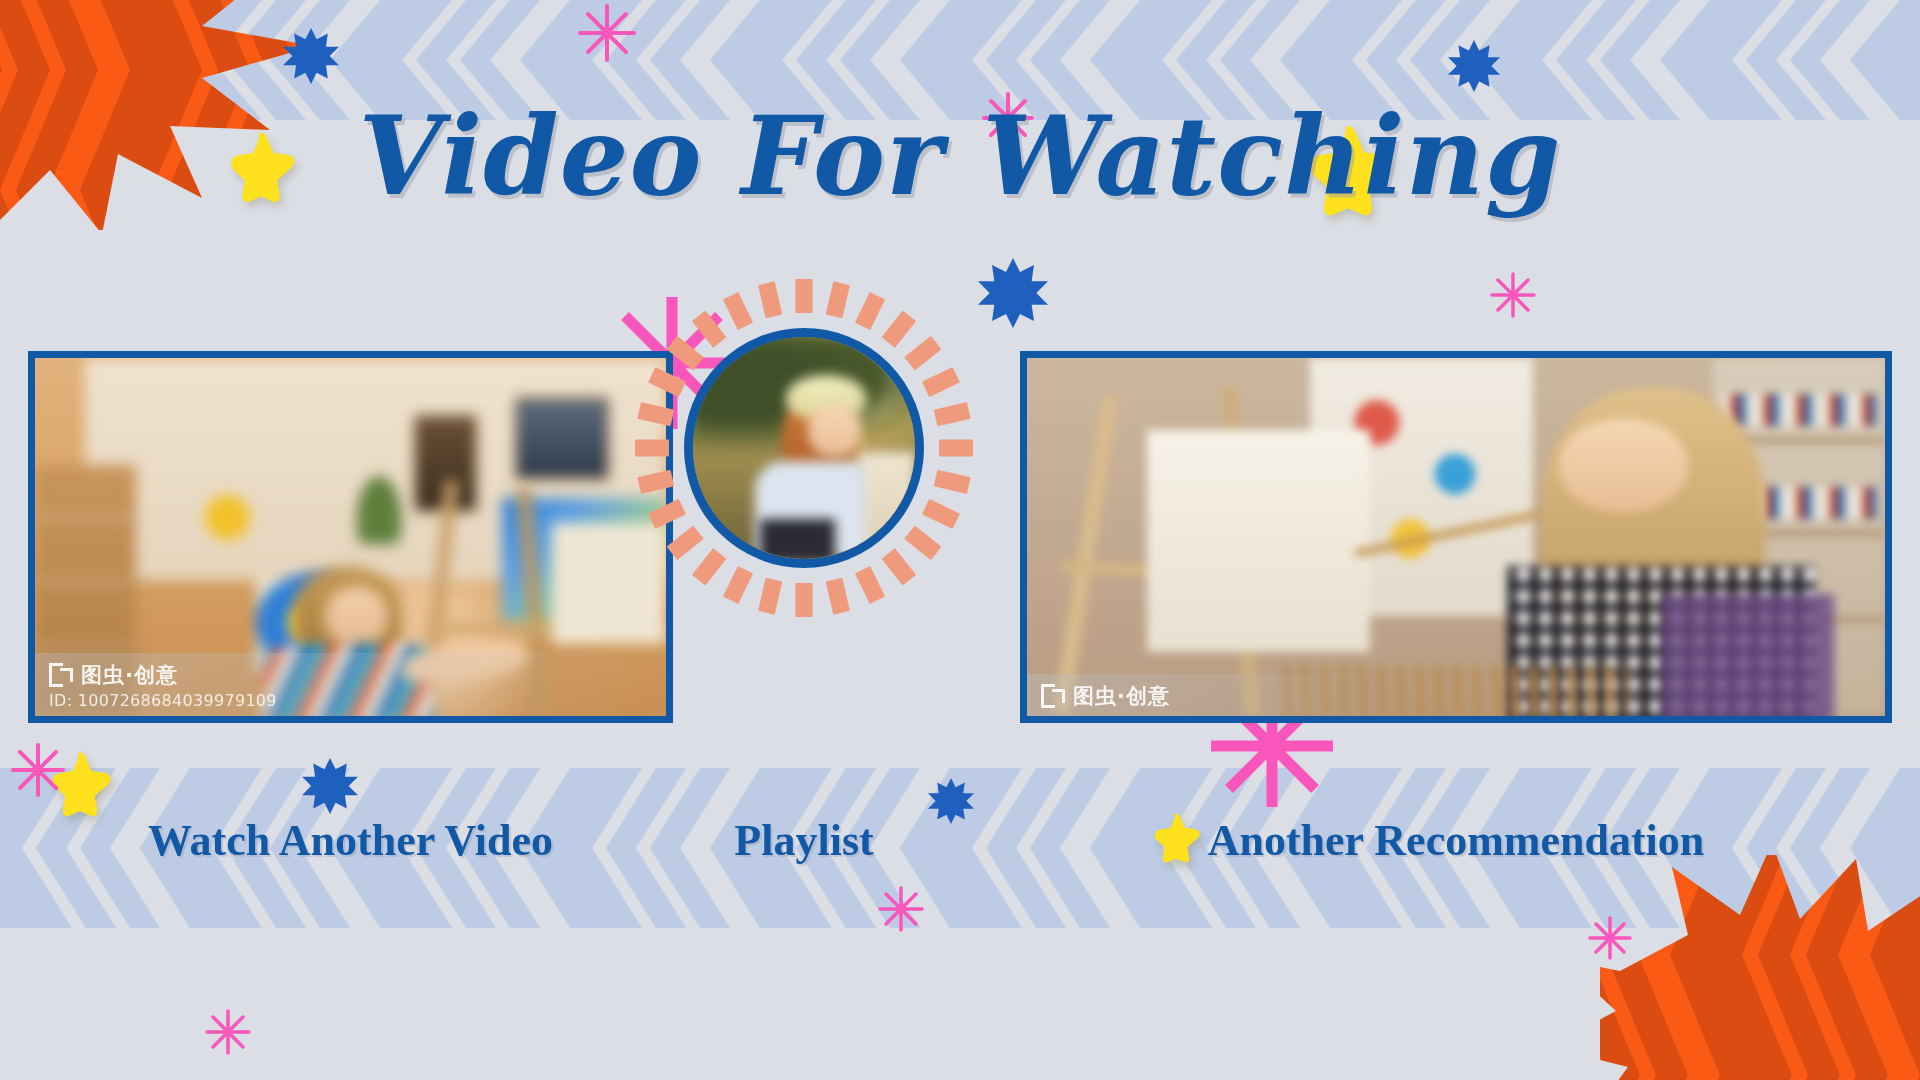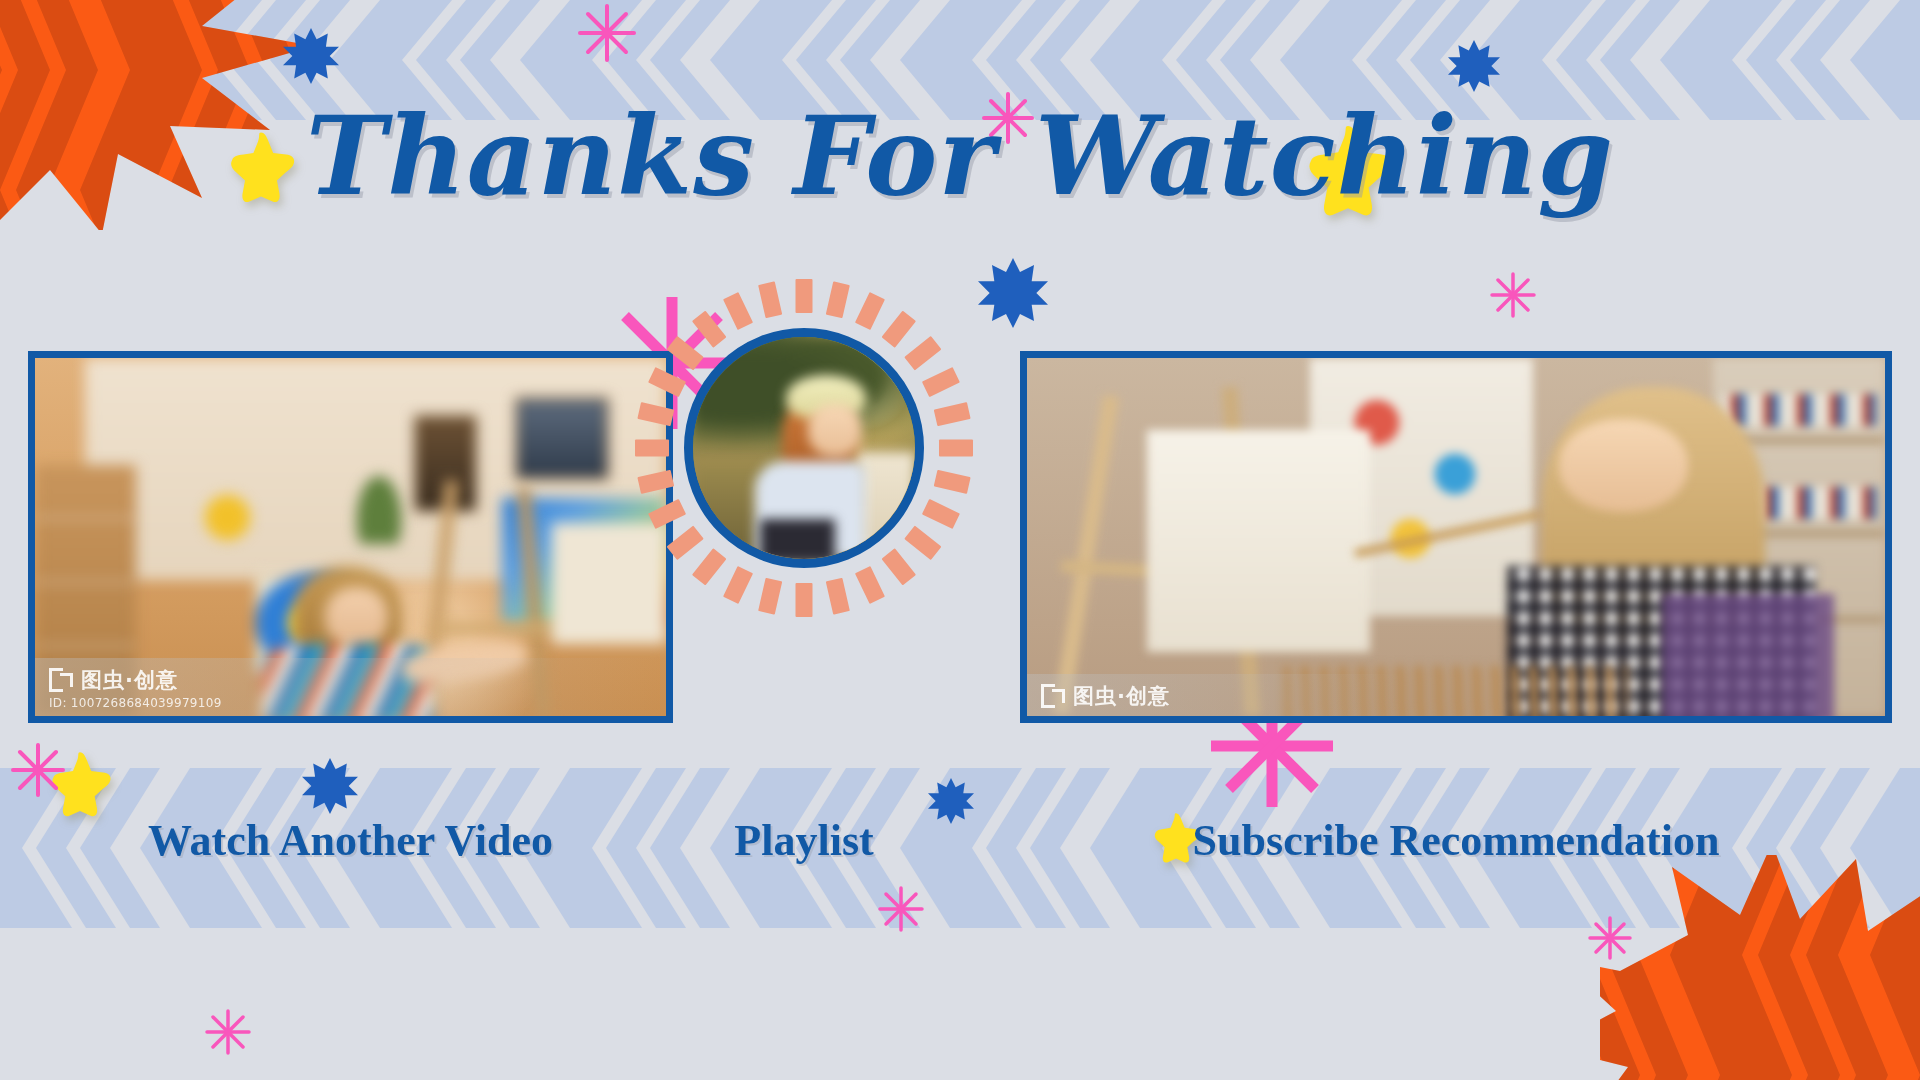--- a/index.html
+++ b/index.html
@@ -67,21 +67,21 @@
     color:rgba(255,255,255,.88);
     font-family:"DejaVu Sans", sans-serif;
   }
   .wm-row { display:flex; align-items:center; gap:8px; }
   .wm-logo { width:24px; height:24px; position:relative; }
   .wm-logo b {
     position:absolute; box-sizing:border-box;
     border:3px solid rgba(255,255,255,.9);
   }
   .wm-cn { font-size:21px; letter-spacing:1px; font-weight:700; }
-  .wm-id { font-size:12px; letter-spacing:.3px; margin-top:2px; opacity:.92; }
+  .wm-id { font-size:16px; letter-spacing:.3px; margin-top:2px; opacity:.92; }
 
   
   #sub-wrap { position:absolute; }
   .rays { position:absolute; inset:0; }
   .ray {
     position:absolute; left:50%; top:50%;
     width:17px; height:34px;
     background:#f09a7d;
     transform-origin:50% 168px;
     border-radius:1px;
@@ -442,21 +442,21 @@
     <svg width="44" height="44" viewBox="-22 -22 44 44" style="position:absolute;left:-22px;top:-22px;">
       <g stroke="#f956bc" stroke-width="3.5" stroke-linecap="round">
         <line x1="0" y1="-20" x2="0" y2="20"></line>
           <line x1="-20" y1="0" x2="20" y2="0"></line>
         <line x1="-14" y1="-14" x2="14" y2="14"></line>
           <line x1="-14" y1="14" x2="14" y2="-14"></line>
       </g>
       </svg>
   </div>
 
-  <h1 id="title">Thanks For Watching</h1>
+  <h1 id="title">Video For Watching</h1>
 
   <div class="card">
     <div class="thumb" style="left:28px; top:351px; width:645px; height:372px;">
       <div class="pic studio">
         <div class="blur wall"></div>
         <div class="blur shelfL"></div>
         <div class="blur shelfline" style="top:44%"></div>
         <div class="blur shelfline" style="top:62%"></div>
         <div class="blur shelfline" style="top:80%"></div>
         <div class="blur flower"></div>
@@ -561,16 +561,16 @@
       <div class="wm" style="width:44%;">
         <div class="wm-row">
           <span class="wm-logo">
             <b style="left:0;top:0;width:14px;height:24px;border-right:none;"></b>
             <b style="left:11px;top:5px;width:13px;height:14px;border-left:none;border-bottom:none;"></b>
           </span>
           <span class="wm-cn">图虫·创意</span>
         </div>
       </div>
     </div>
-    <div class="label" style="left:1020px; top:815px; width:872px;">Subscribe Recommendation</div>
+    <div class="label" style="left:1020px; top:815px; width:872px;">Another Recommendation</div>
   </div>
 
 </div>
 
 </body></html>

